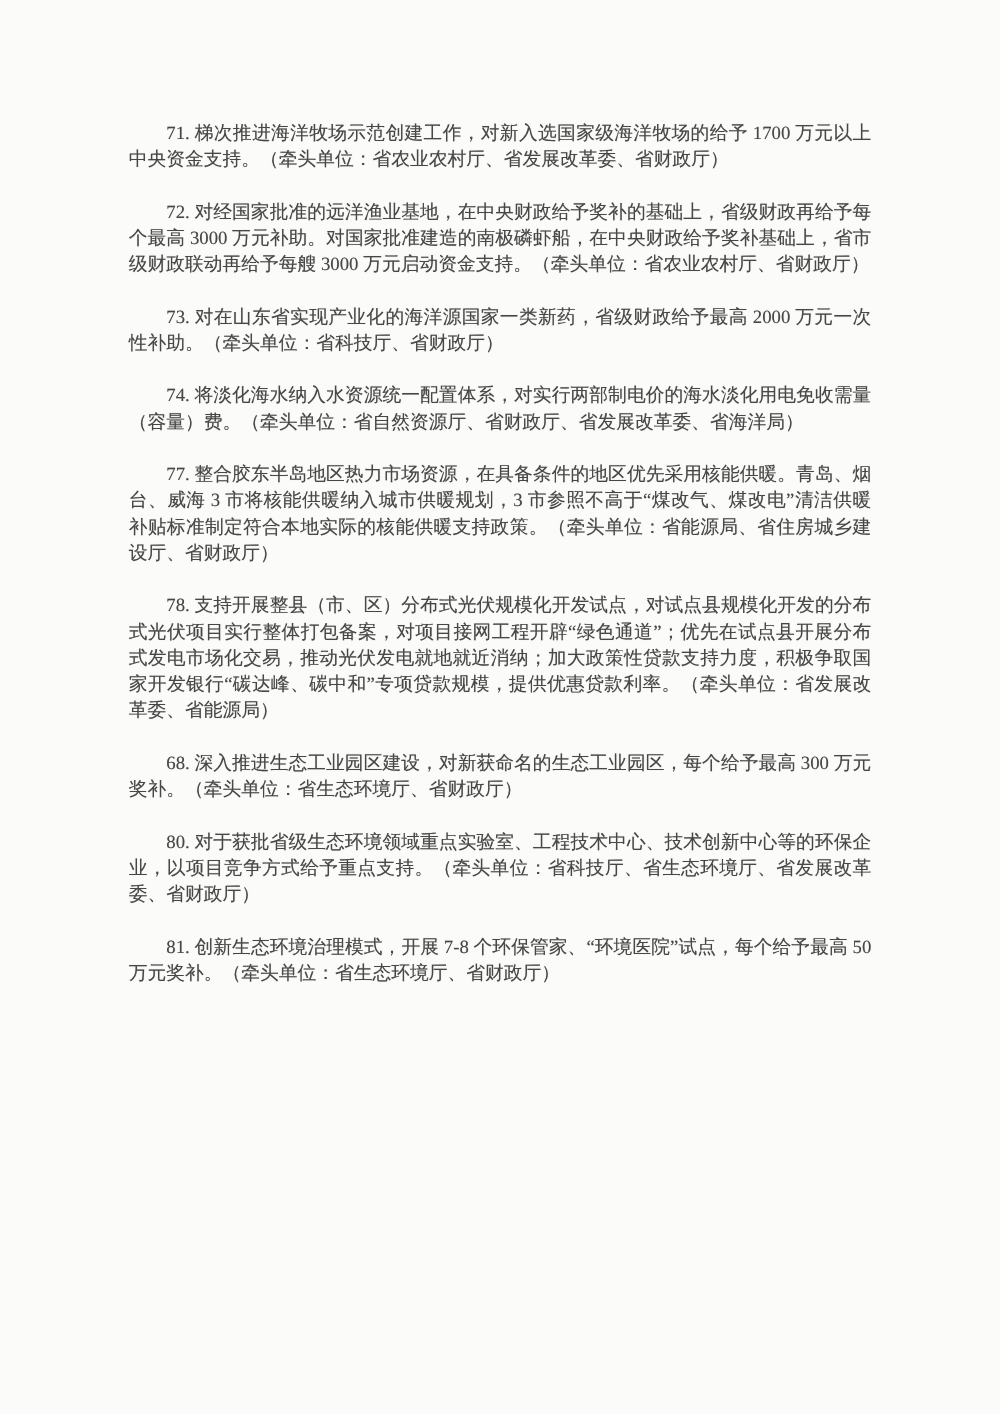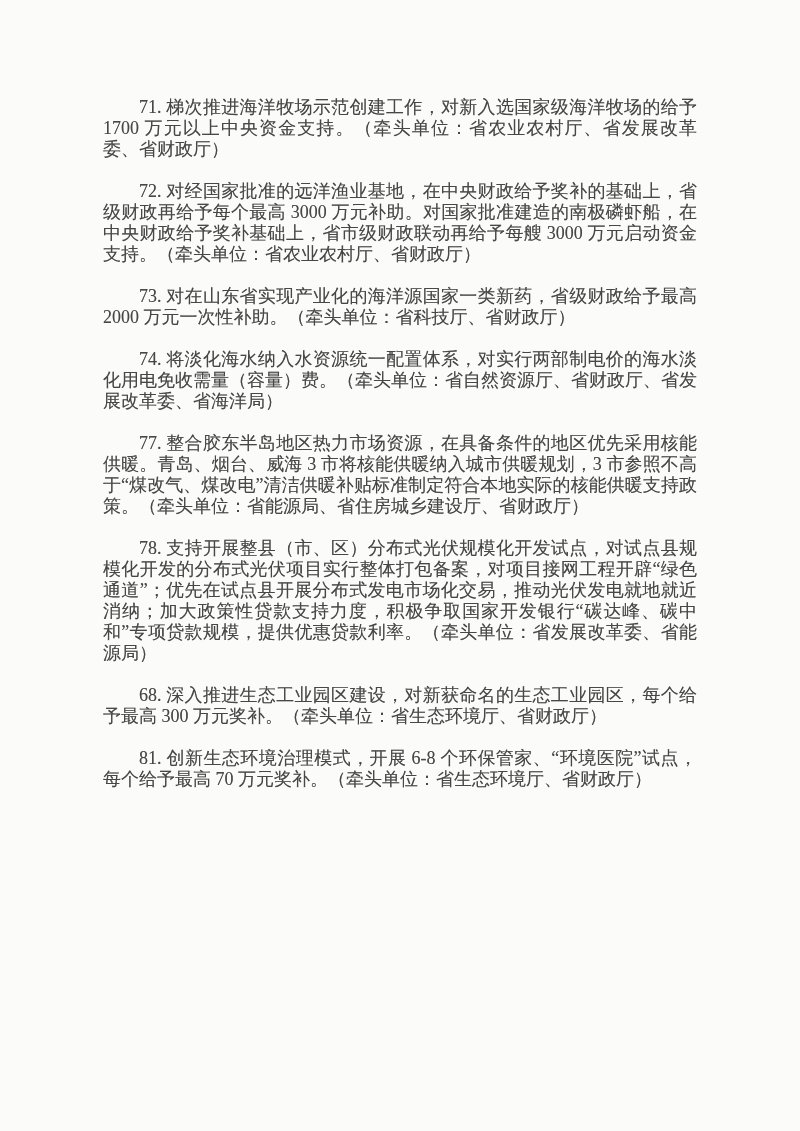--- a/index.html
+++ b/index.html
@@ -15,35 +15,36 @@
     background: #fbfbf9;
     overflow: hidden;
     padding: 97px 103px 0 103px;
   }
   .doc-body {
     width: 594px;
   }
   p.para {
     margin: 0 0 21px 0;
     font-family: "Liberation Serif", "DejaVu Serif", serif;
-    font-size: 18px;
+    font-size: 15px;
     line-height: 21px;
     color: #474747;
     text-align: justify;
     text-indent: 2em;
     text-shadow: 0 0 0.6px rgba(80,80,80,0.45);
   }
 </style>
 </head>
 <body>
 
 <div class="page">
   <div class="doc-body">
       <p class="para"><span>71.</span> <span>梯次推进海洋牧场示范创建工作，对新入选国家级海洋牧场的给予 1700 万元以上中央资金支持。（牵头单位：省农业农村厅、省发展改革委、省财政厅）</span></p>
       <p class="para"><span>72.</span> <span>对经国家批准的远洋渔业基地，在中央财政给予奖补的基础上，省级财政再给予每个最高 3000 万元补助。对国家批准建造的南极磷虾船，在中央财政给予奖补基础上，省市级财政联动再给予每艘 3000 万元启动资金支持。（牵头单位：省农业农村厅、省财政厅）</span></p>
       <p class="para"><span>73.</span> <span>对在山东省实现产业化的海洋源国家一类新药，省级财政给予最高 2000 万元一次性补助。（牵头单位：省科技厅、省财政厅）</span></p>
       <p class="para"><span>74.</span> <span>将淡化海水纳入水资源统一配置体系，对实行两部制电价的海水淡化用电免收需量（容量）费。（牵头单位：省自然资源厅、省财政厅、省发展改革委、省海洋局）</span></p>
       <p class="para"><span>77.</span> <span>整合胶东半岛地区热力市场资源，在具备条件的地区优先采用核能供暖。青岛、烟台、威海 3 市将核能供暖纳入城市供暖规划，3 市参照不高于“煤改气、煤改电”清洁供暖补贴标准制定符合本地实际的核能供暖支持政策。（牵头单位：省能源局、省住房城乡建设厅、省财政厅）</span></p>
       <p class="para"><span>78.</span> <span>支持开展整县（市、区）分布式光伏规模化开发试点，对试点县规模化开发的分布式光伏项目实行整体打包备案，对项目接网工程开辟“绿色通道”；优先在试点县开展分布式发电市场化交易，推动光伏发电就地就近消纳；加大政策性贷款支持力度，积极争取国家开发银行“碳达峰、碳中和”专项贷款规模，提供优惠贷款利率。（牵头单位：省发展改革委、省能源局）</span></p>
       <p class="para"><span>68.</span> <span>深入推进生态工业园区建设，对新获命名的生态工业园区，每个给予最高 300 万元奖补。（牵头单位：省生态环境厅、省财政厅）</span></p>
-      <p class="para"><span>81.</span> <span>创新生态环境治理模式，开展 6-8 个环保管家、“环境医院”试点，每个给予最高 70 万元奖补。（牵头单位：省生态环境厅、省财政厅）</span></p>
+      <p class="para"><span>80.</span> <span>对于获批省级生态环境领域重点实验室、工程技术中心、技术创新中心等的环保企业，以项目竞争方式给予重点支持。（牵头单位：省科技厅、省生态环境厅、省发展改革委、省财政厅）</span></p>
+      <p class="para"><span>81.</span> <span>创新生态环境治理模式，开展 7-8 个环保管家、“环境医院”试点，每个给予最高 50 万元奖补。（牵头单位：省生态环境厅、省财政厅）</span></p>
     </div>
 </div>
 
 </body></html>

